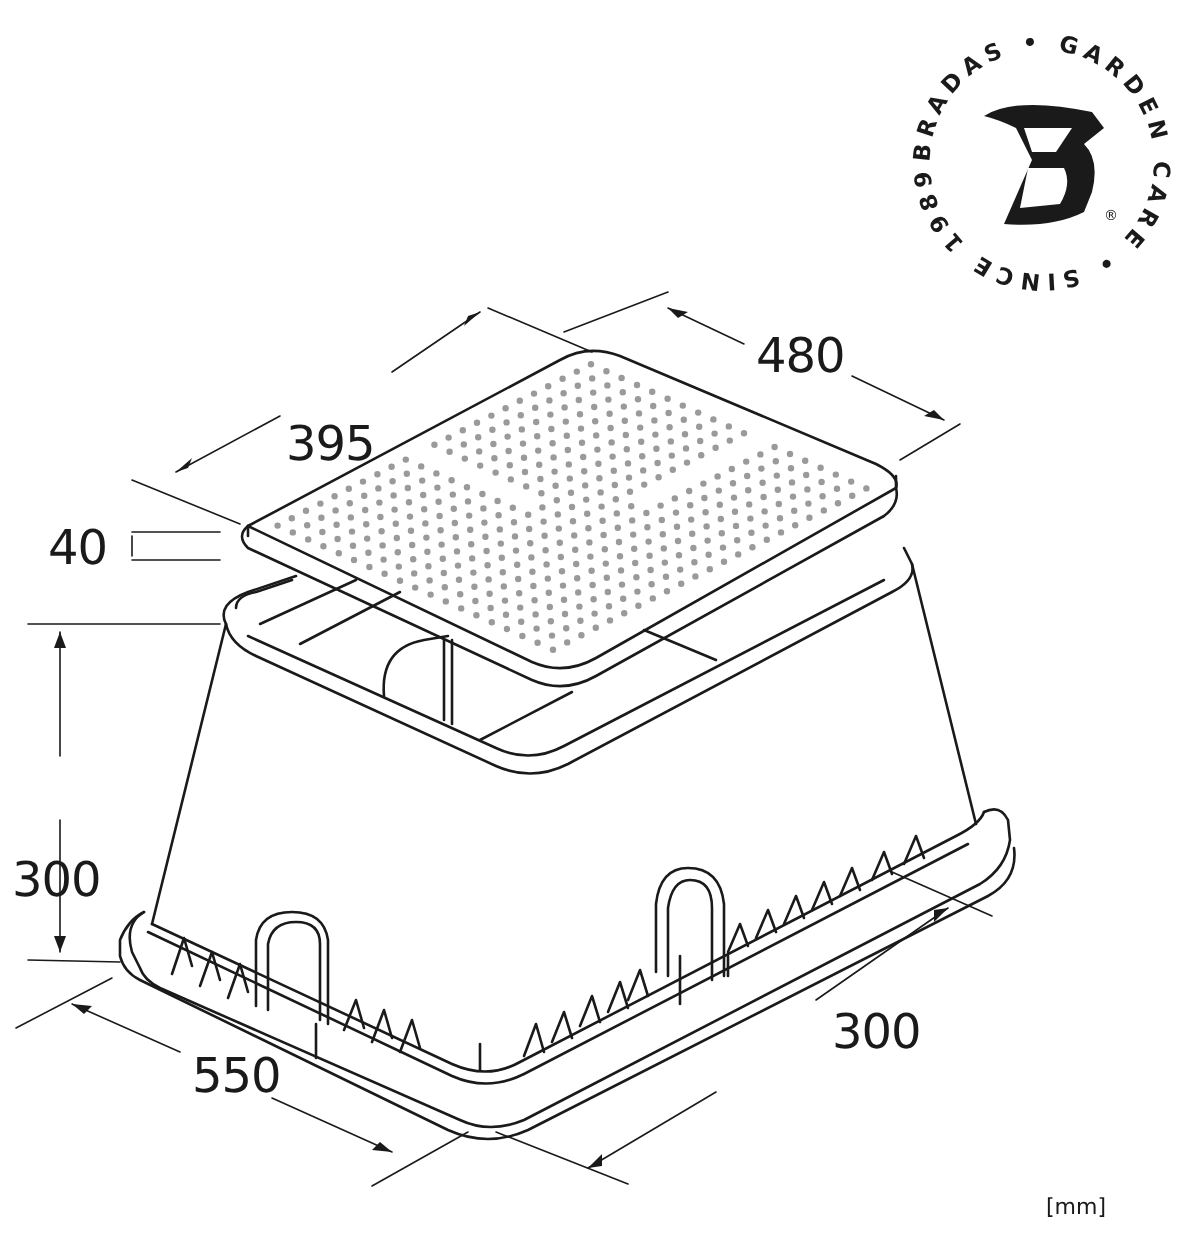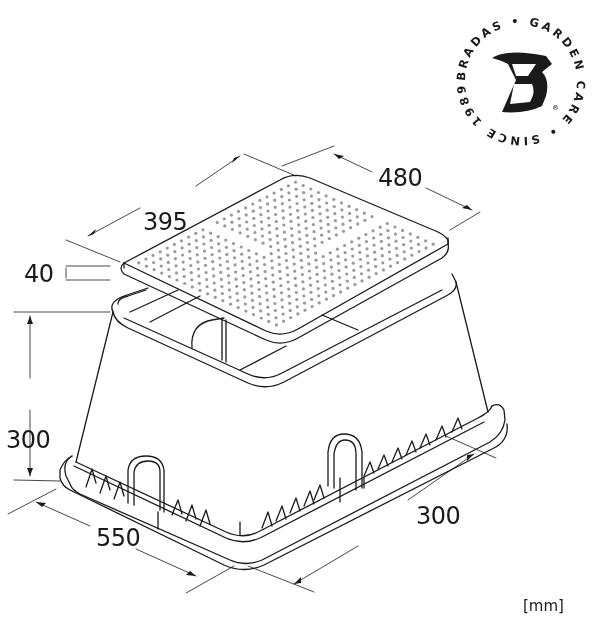--- a/index.html
+++ b/index.html
@@ -1,21 +1,21 @@
 <!DOCTYPE html>
 <html><head>
   <meta charset="utf-8">
   <style>
     html, body { margin: 0; padding: 0; background: #ffffff; }
     body { width: 600px; height: 626px; position: relative; overflow: hidden;
            font-family: "DejaVu Sans", sans-serif; color: #1a1a1a; }
     #stage { position: absolute; left: 0; top: 0; width: 600px; height: 626px; }
     .dim { position: absolute; font-family: "DejaVu Sans", sans-serif; font-size: 24px;
            color: #1a1a1a; line-height: 1; letter-spacing: -0.5px; }
-    .unit { position: absolute; font-family: "DejaVu Sans", sans-serif; font-size: 15px; color: #1a1a1a; }
+    .unit { position: absolute; font-family: "DejaVu Sans", sans-serif; font-size: 11px; color: #1a1a1a; }
     .logo { position: absolute; left: 446px; top: 6px; width: 150px; height: 150px; }
     .logo-text { font-family: "DejaVu Sans", sans-serif; font-size: 11.5px; font-weight: bold;
                  letter-spacing: 3px; fill: #1a1a1a; }
   </style>
 </head>
 <body>
 
 <div id="stage">
   <svg width="600" height="626" viewBox="0 0 600 626" xmlns="http://www.w3.org/2000/svg">
     <g fill="none" stroke="#1a1a1a" stroke-width="1.3" stroke-linejoin="round" stroke-linecap="round">

